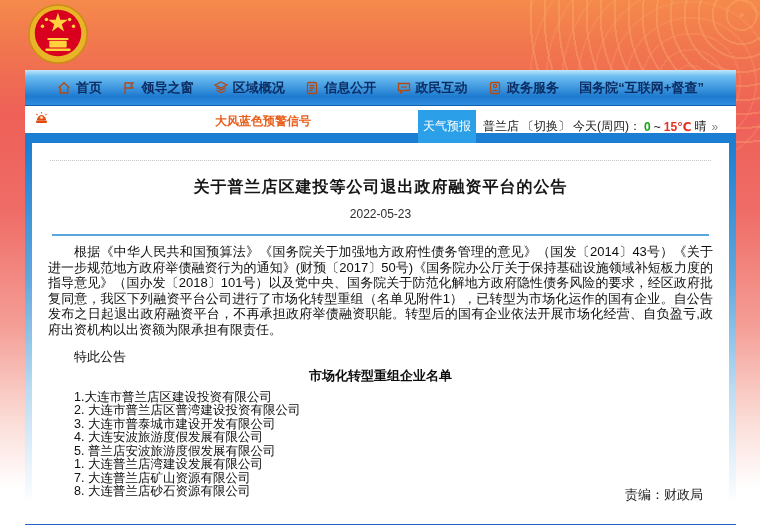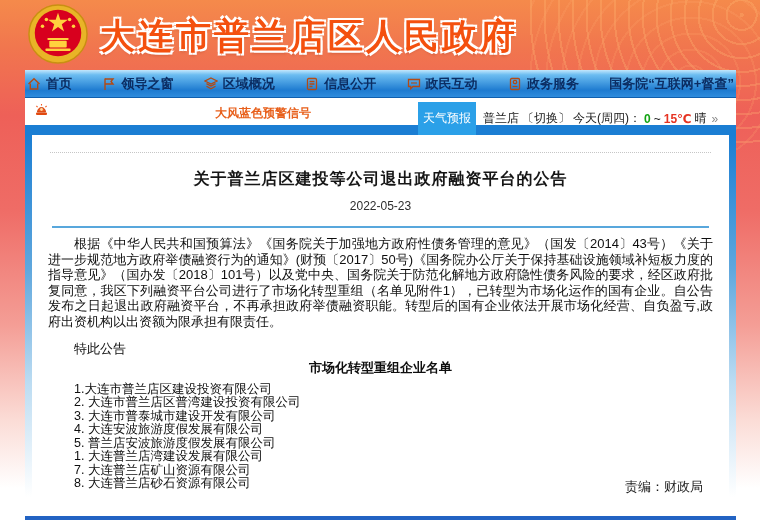--- a/index.html
+++ b/index.html
@@ -22,22 +22,22 @@
   .emblem { position:absolute; left:27px; top:3px; width:62px; height:62px; }
   .site-title {
     position:absolute; left:100px; top:13px;
     font-size:35px; font-weight:bold; letter-spacing:3px; color:#f4500e;
     text-shadow:-2px -2px 0 #fff,2px -2px 0 #fff,-2px 2px 0 #fff,2px 2px 0 #fff,0 3px 3px rgba(120,30,0,.25);
     white-space:nowrap;
   }
   
   .container { position:absolute; left:25px; top:70px; width:711px; }
   .nav {
-    height:28px; display:flex; align-items:center; justify-content:space-between;
-    padding:0 2px;
+    height:36px; display:flex; align-items:center; justify-content:space-between;
+    padding:0 32px;
     background:linear-gradient(180deg,#c3e7fc 0%,#6cbdf1 18%,#1e7bd0 75%,#2e8cdd 100%);
     border-bottom:1px solid #0f5fae;
   }
   .nav-item { display:flex; align-items:center; gap:5px; cursor:pointer; white-space:nowrap; }
   .nav-item span.lbl { font-size:13px; font-weight:bold; color:#0b2d63; }
   .nav-item svg { display:block; }
   .weather-bar { height:27px; background:#ffffff; position:relative; font-size:12px; }
   .alarm { position:absolute; left:9px; top:5px; }
   .alert-text { position:absolute; left:190px; top:7px; color:#e8601c; font-weight:bold; font-size:12px; }
   .weather-group { position:absolute; left:393px; top:4px; display:flex; align-items:center; gap:3px; color:#1a1a1a; white-space:nowrap; }
@@ -80,21 +80,20 @@
       <circle cx="16" cy="24" r="1.8"></circle>
         <circle cx="48" cy="24" r="1.8"></circle>
     </g>
     <g fill="#ffd23e">
       <rect x="21" y="36" width="22" height="2.2" rx="1"></rect>
       <rect x="23" y="39" width="18" height="7" rx="1"></rect>
       <rect x="19" y="47" width="26" height="2.5" rx="1"></rect>
     </g>
     <path d="M14 52 q18 10 36 0 l-2 4 q-16 8 -32 0 z" fill="#e9b427"></path>
   </svg>
-  <div class="site-title">大连市普兰店区人民政府</div>
 </div>
 
 <div class="container">
 
   <div class="nav">
     <div class="nav-item">
       <svg width="14" height="14" viewBox="0 0 14 14" fill="none" stroke="#b34a14" stroke-width="1.4">
           <path d="M1.5 7 7 1.8 12.5 7"></path>
           <path d="M3.3 6.4 V12 h7.4 V6.4"></path>
         </svg>

